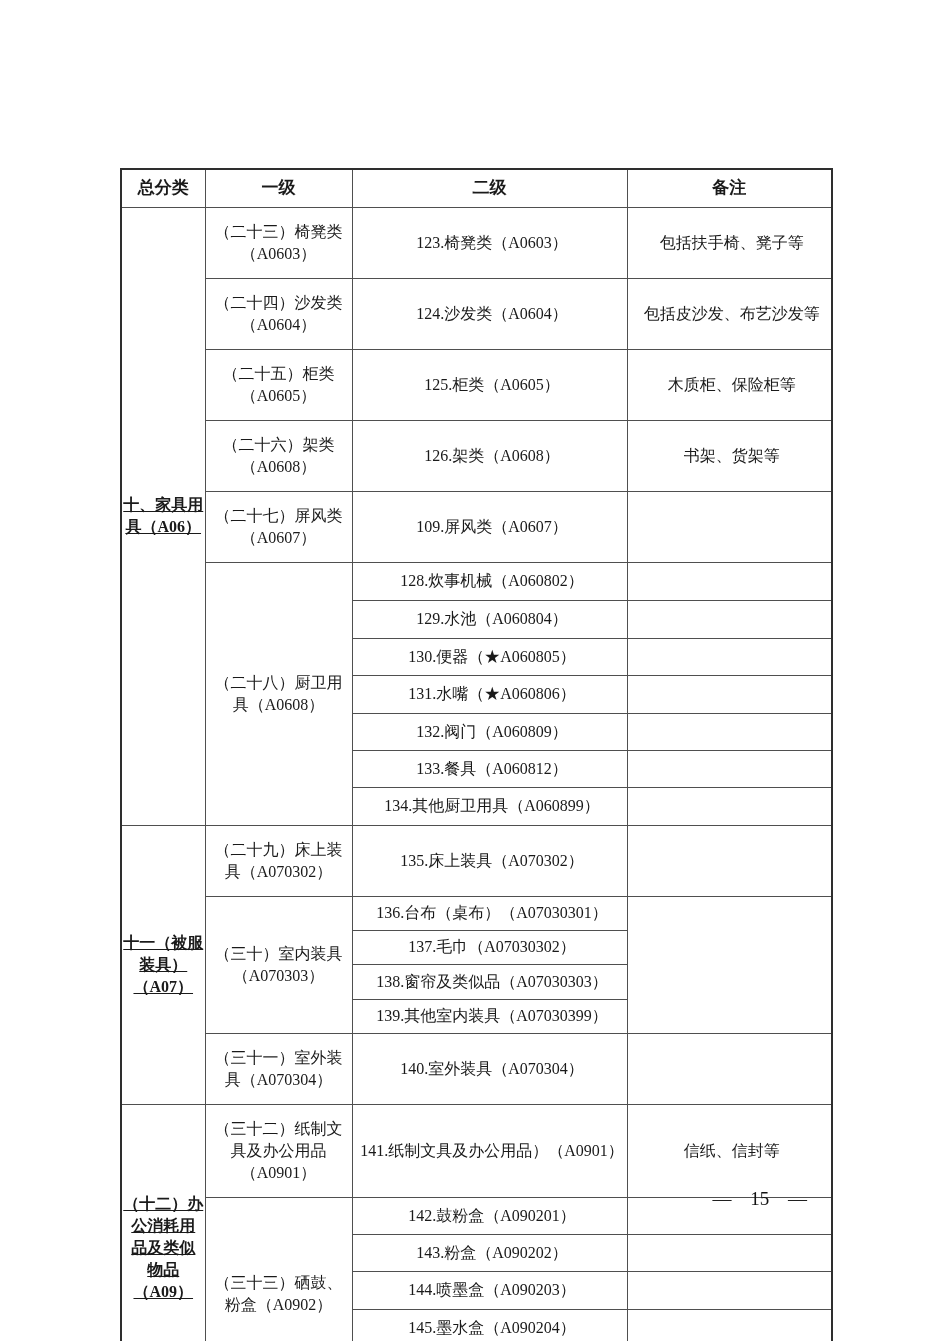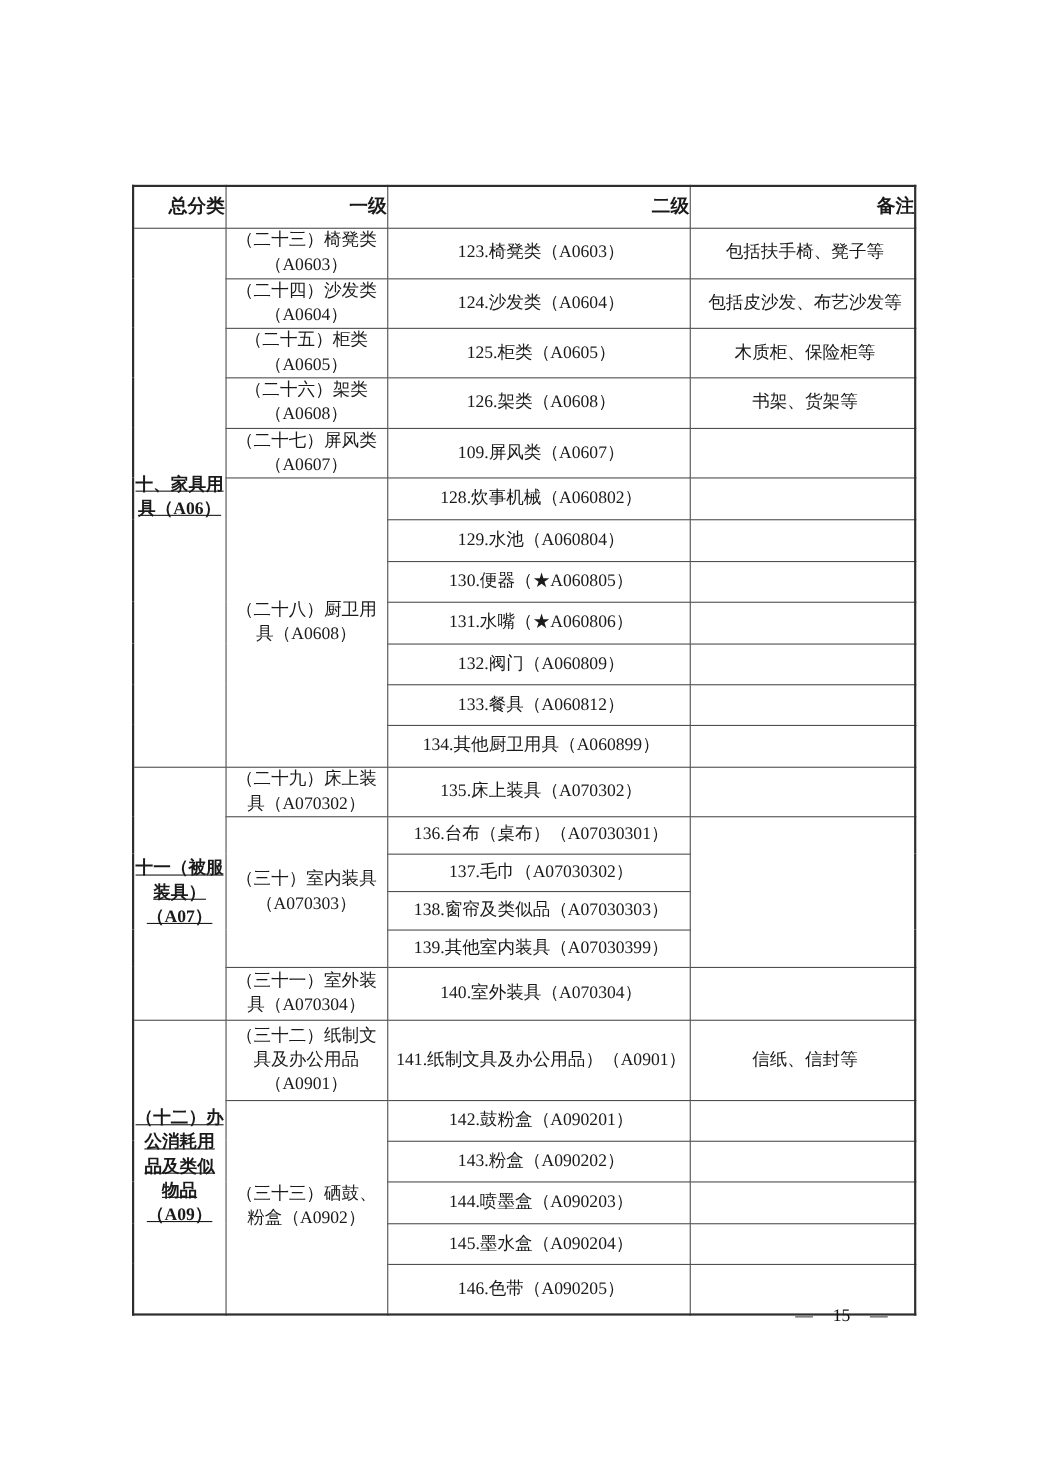--- a/index.html
+++ b/index.html
@@ -22,44 +22,44 @@
   .doc-table th, .doc-table td {
     border: 1px solid #4f4f4f;
     vertical-align: middle;
     font-size: 16px;
     line-height: 22px;
     overflow: hidden;
   }
   .doc-table th {
     font-size: 17px;
     font-weight: 700;
-    text-align: right;
+    text-align: center;
   }
   td.cat {
     font-weight: 700;
     text-align: center;
     white-space: pre-line;
     padding: 0 1px;
     text-decoration: underline;
   }
   td.lv1 {
     text-align: center;
     white-space: pre-line;
-    padding: 0 2px;
+    padding: 13px 2px;
   }
   td.lv2, td.rmk {
     text-align: center;
     padding-left: 7px;
     padding-right: 2px;
   }
   .page-footer {
     position: absolute;
     top: 1188px;
     right: 143px;
-    font-size: 16px;
+    font-size: 19px;
     word-spacing: 14px;
     color: #111;
   }
 </style>
 </head>
 <body>
 
 <table class="doc-table">
   <colgroup>
     <col style="width:84px">

